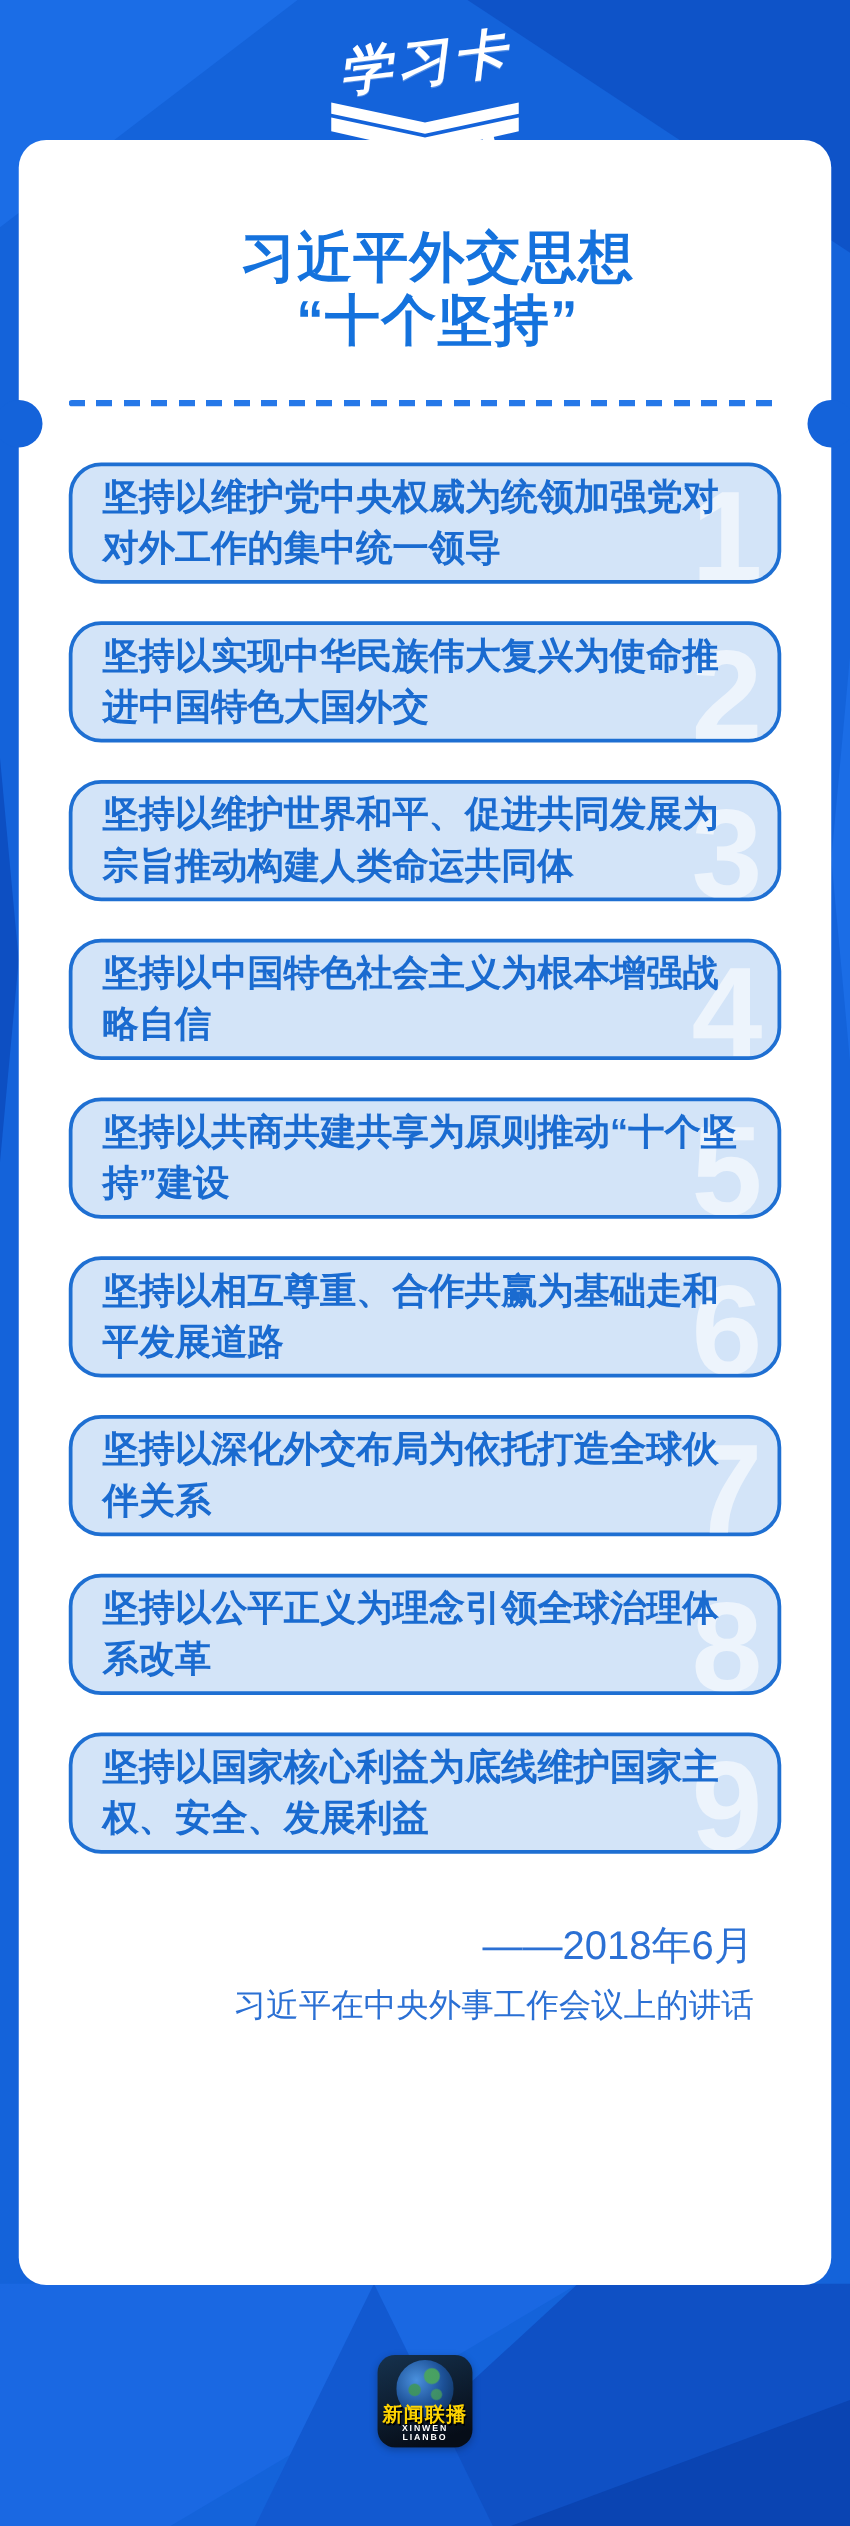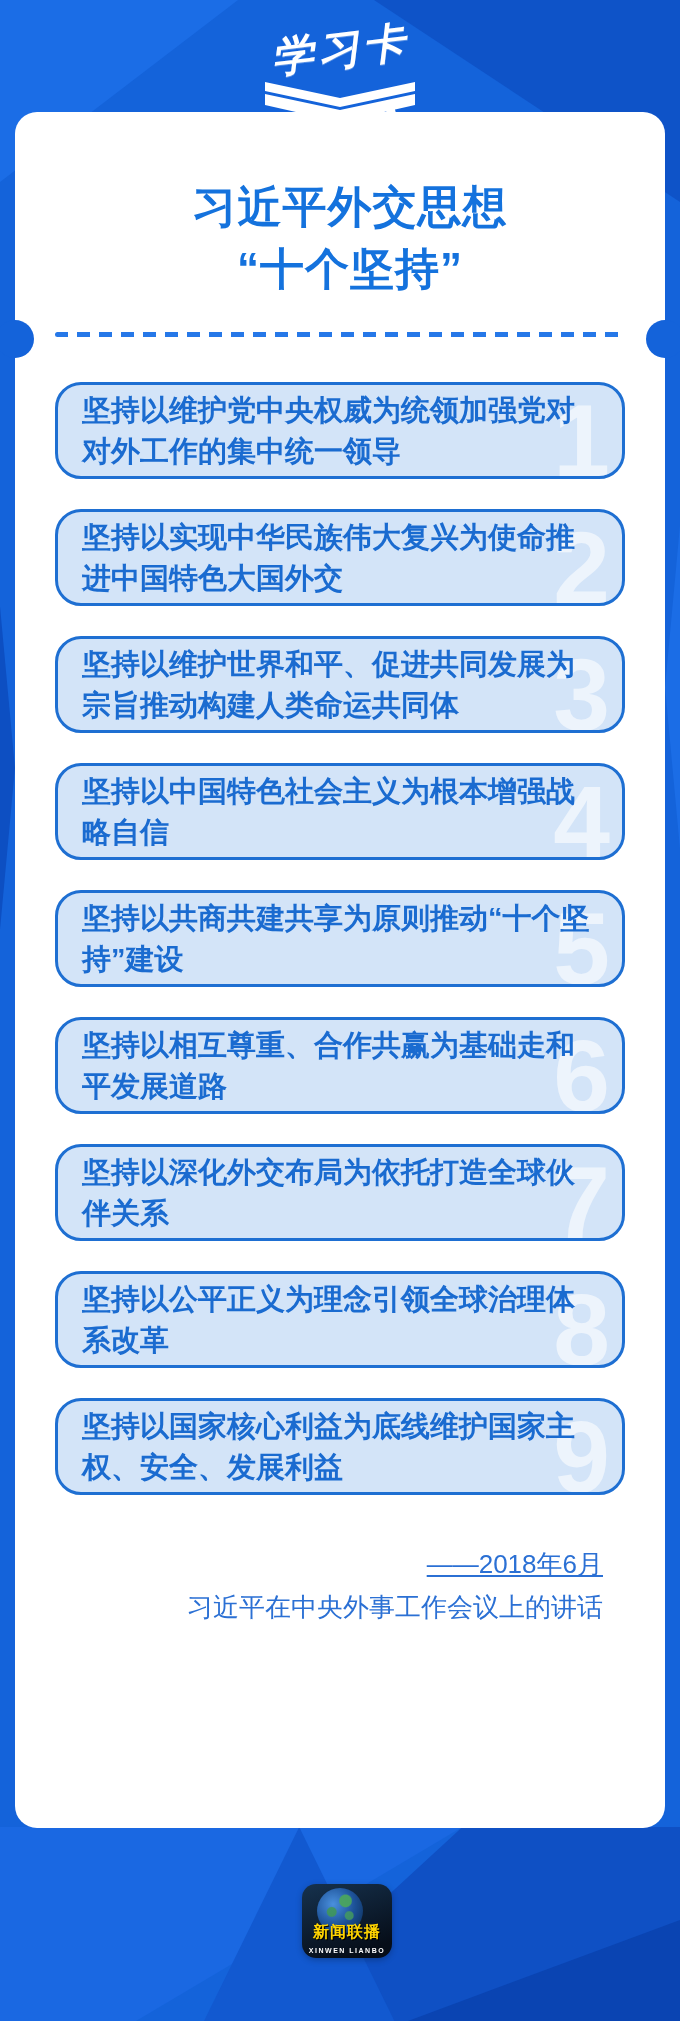--- a/index.html
+++ b/index.html
@@ -28,21 +28,21 @@
 
   
   .card{
     position:absolute;left:15px;top:112px;width:650px;height:1716px;
     background:#ffffff;border-radius:22px;box-sizing:border-box;padding-top:70px;
   }
   .card-title,.card-subtitle{
     text-align:center;color:#1472dd;font-weight:900;font-size:44px;line-height:50px;
     letter-spacing:1px;margin:0;padding-left:20px;
   }
-  .card-subtitle{margin-top:12px;}
+  .card-subtitle{margin-top:0;}
 
   .separator{
     margin:38px 40px 0;height:5px;border-radius:3px;
     background:repeating-linear-gradient(90deg,#2678e8 0 13px,transparent 13px 22px);
   }
   .notch{
     position:absolute;width:38px;height:38px;border-radius:50%;
     background:#1463da;top:208px;
   }
   .notch-left{left:-19px;}
@@ -57,26 +57,26 @@
   .item-text{
     position:relative;z-index:1;color:#1a6bd0;font-size:29px;font-weight:700;
     line-height:41px;letter-spacing:0;
   }
   .item-num{
     position:absolute;z-index:0;right:12px;bottom:-16px;line-height:1;
     font-size:102px;font-weight:900;color:rgba(255,255,255,0.58);
   }
 
   .attribution{margin:52px 62px 0 0;text-align:right;color:#2b70d4;}
-  .attr-line1{font-size:26px;font-weight:500;margin:0 0 8px;text-decoration:underline;}
+  .attr-line1{font-size:32px;font-weight:500;margin:0 0 8px;}
   .attr-line2{font-size:26px;font-weight:500;margin:0;}
 
   
   .app-icon{
-    position:absolute;left:302px;top:1884px;width:90px;height:74px;border-radius:14px;
+    position:absolute;left:302px;top:1884px;width:76px;height:74px;border-radius:14px;
     background:linear-gradient(160deg,#123click 0,#0a1a2e 0);
     background:linear-gradient(160deg,#143túl 0,#0a1a2e 0);
     background:linear-gradient(160deg,#16324e 0%,#060d18 85%);
     overflow:hidden;box-shadow:0 2px 6px rgba(0,0,0,.25);
   }
   .globe{
     position:absolute;left:15px;top:4px;width:46px;height:46px;border-radius:50%;
     background:
       radial-gradient(circle at 62% 28%, rgba(74,164,94,.95) 0 13%, transparent 16%),
       radial-gradient(circle at 32% 52%, rgba(64,152,84,.85) 0 11%, transparent 14%),

